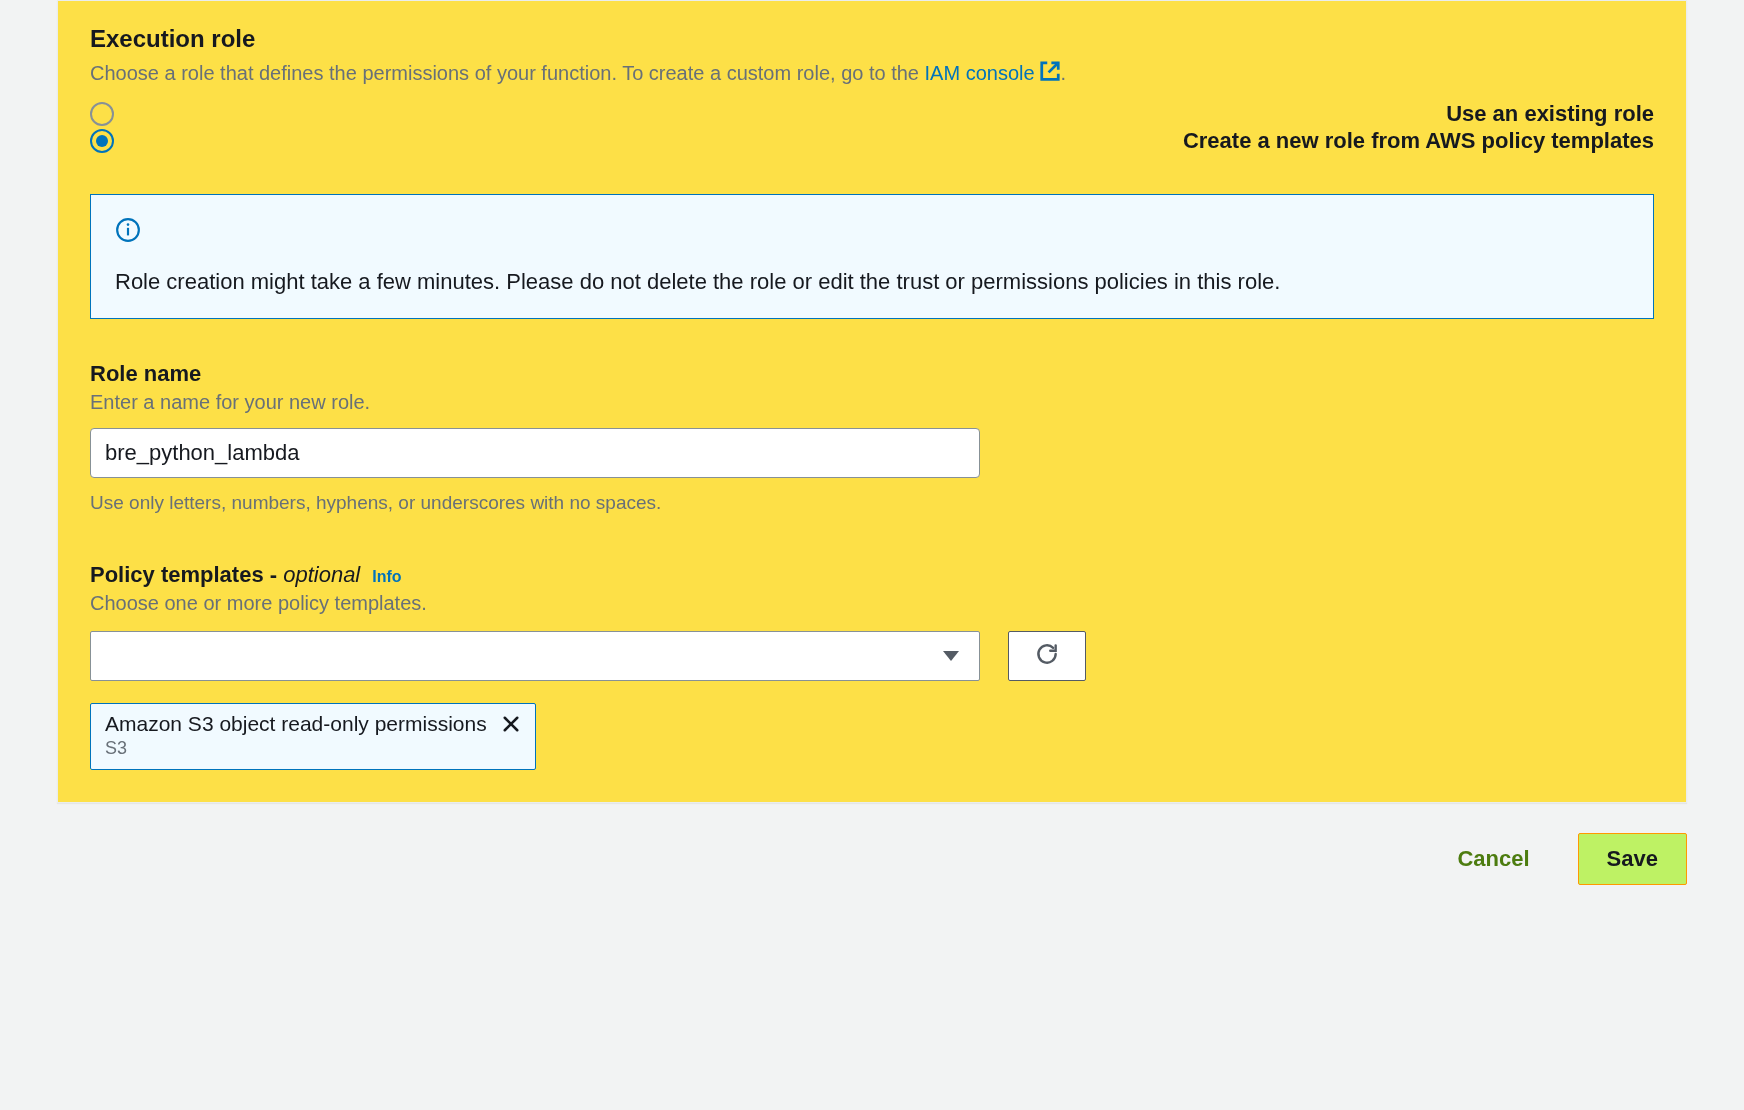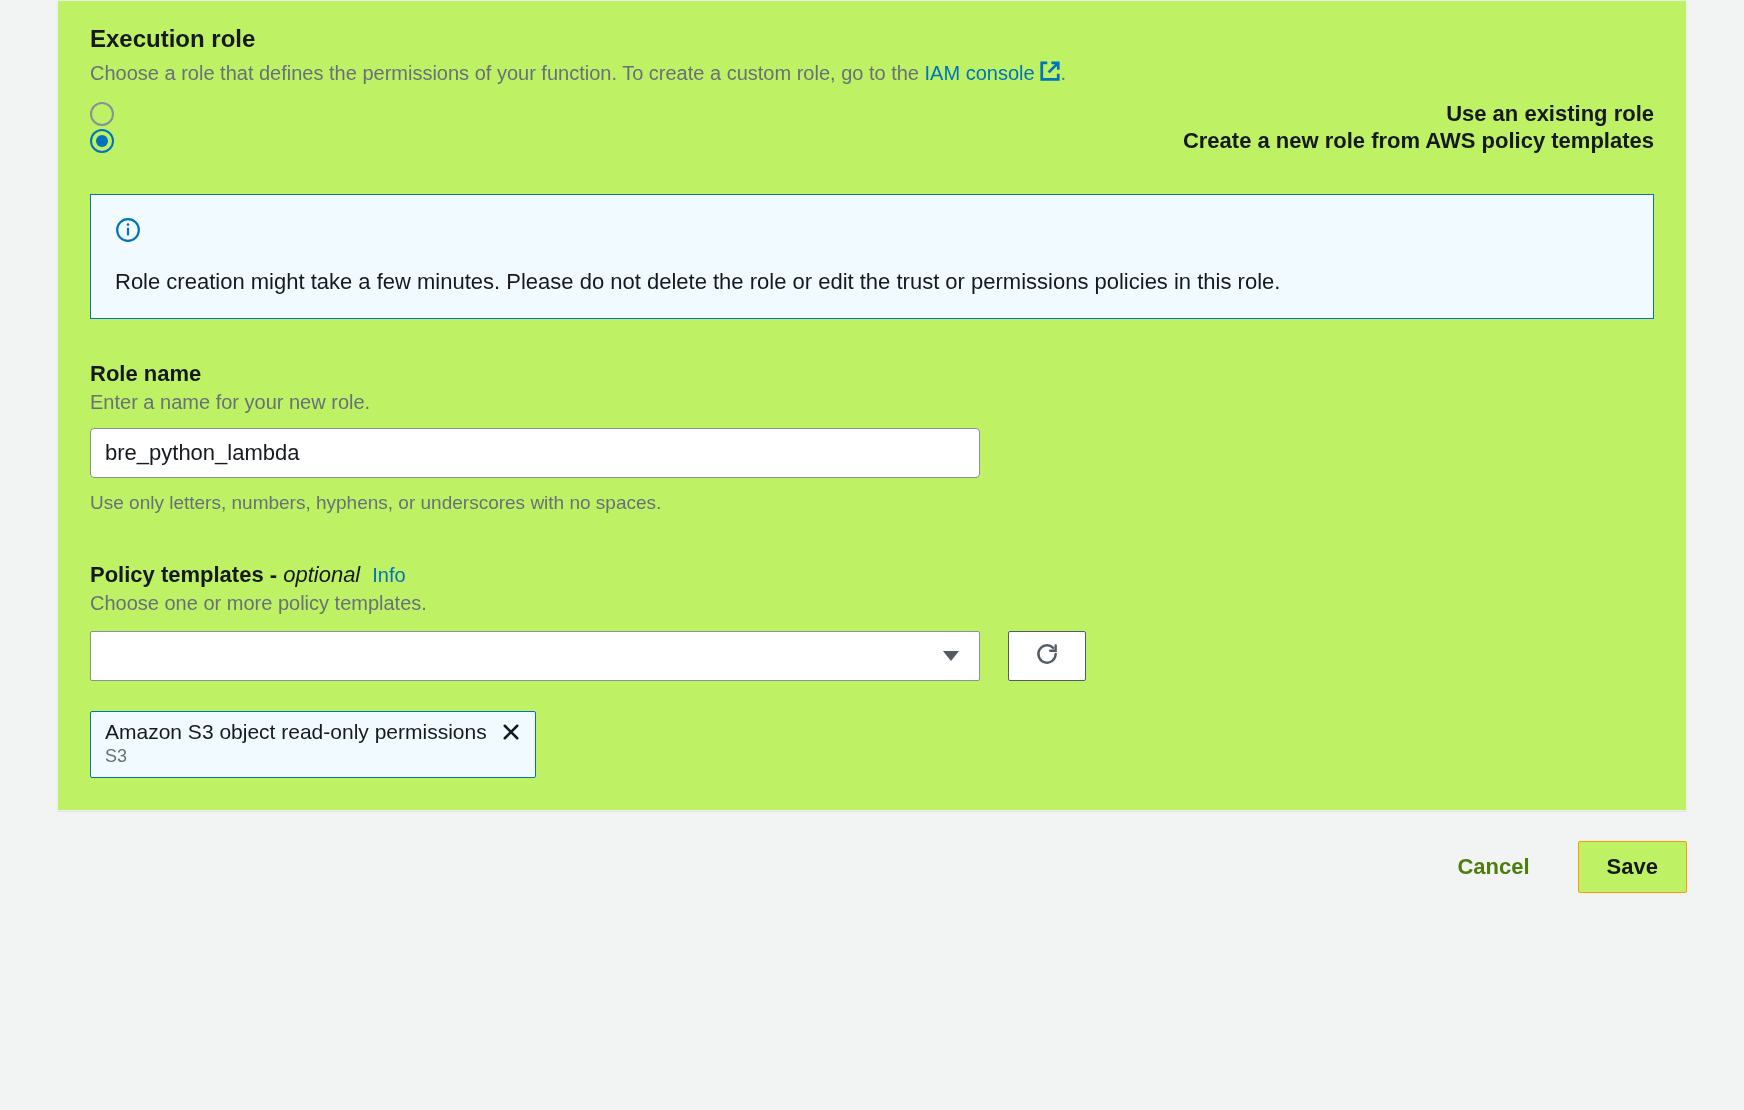--- a/index.html
+++ b/index.html
@@ -5,21 +5,21 @@
   * { box-sizing: border-box; margin: 0; padding: 0; }
   body {
     font-family: "Amazon Ember", "Helvetica Neue", Arial, sans-serif;
     background: #f2f3f3;
     color: #16191f;
     width: 1744px;
     height: 1110px;
     padding: 0;
   }
   .panel {
-    background: #bef264;
+    background: #fde047;
     border: 1px solid #eaeded;
     box-shadow: 0 1px 1px rgba(0,0,0,0.05);
     margin: 0 57px;
     padding: 0 32px 32px 32px;
   }
   .section-title {
     font-size: 24px;
     font-weight: 700;
     color: #16191f;
     margin-top: 24px;
@@ -115,21 +115,21 @@
     margin-top: 14px;
   }
   .policy-label-row {
     display: flex;
     align-items: baseline;
     gap: 12px;
     margin-top: 48px;
   }
   .policy-label-main { font-size: 22px; font-weight: 700; }
   .policy-optional { font-size: 22px; font-style: italic; font-weight: 400; }
-  .info-link { font-size: 20px; color: #0073bb; font-weight: 400; cursor: pointer; }
+  .info-link { font-size: 16px; color: #0073bb; font-weight: 700; cursor: pointer; }
   .dropdown-row {
     display: flex;
     gap: 28px;
     align-items: stretch;
     margin-top: 16px;
   }
   .dropdown {
     width: 890px;
     height: 50px;
     border: 1px solid #879196;
@@ -154,21 +154,21 @@
     display: flex; align-items: center; justify-content: center;
     cursor: pointer;
     background: #fff;
   }
   .token {
     display: inline-flex;
     flex-direction: column;
     border: 1px solid #0073bb;
     background: #f1faff;
     border-radius: 2px;
-    margin-top: 30px;
+    margin-top: 22px;
     padding: 8px 14px 10px 14px;
     position: relative;
   }
   .token-top {
     display: flex;
     align-items: center;
     gap: 14px;
   }
   .token-label { font-size: 21px; color: #16191f; }
   .token-close {

